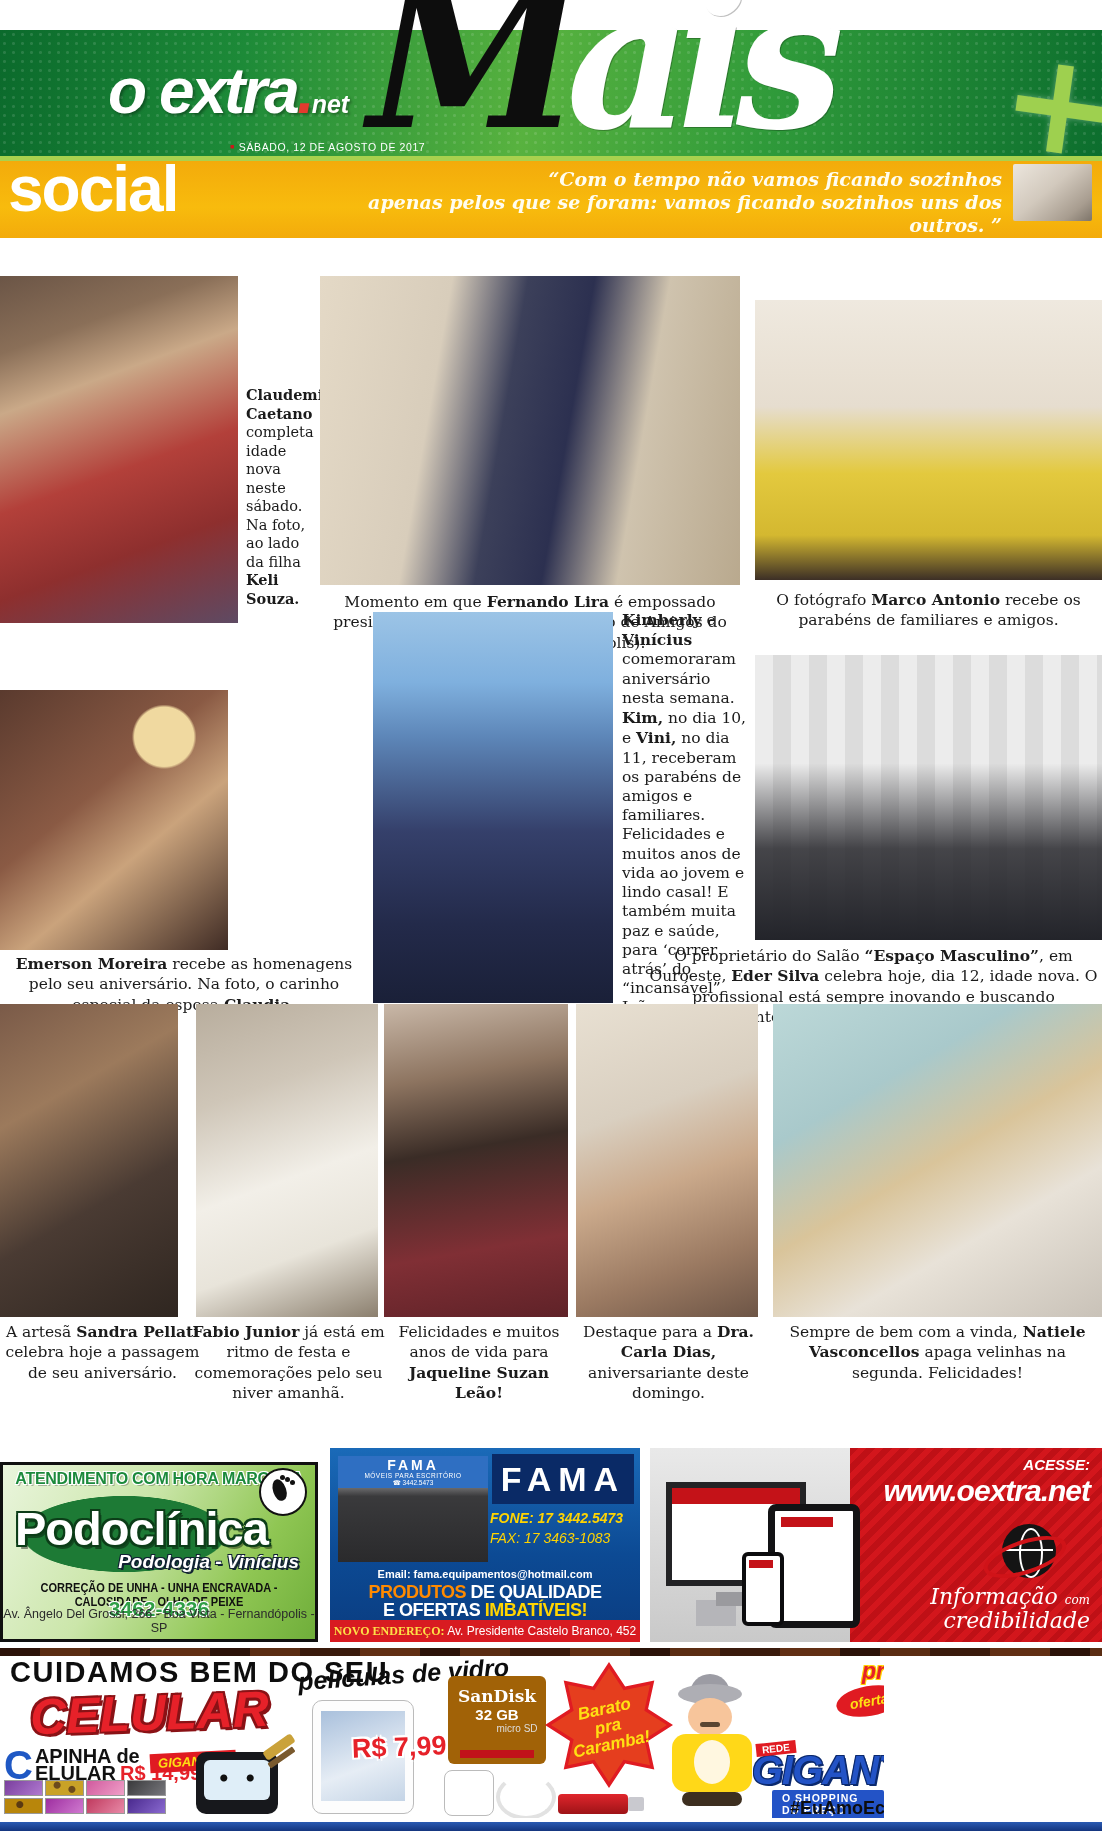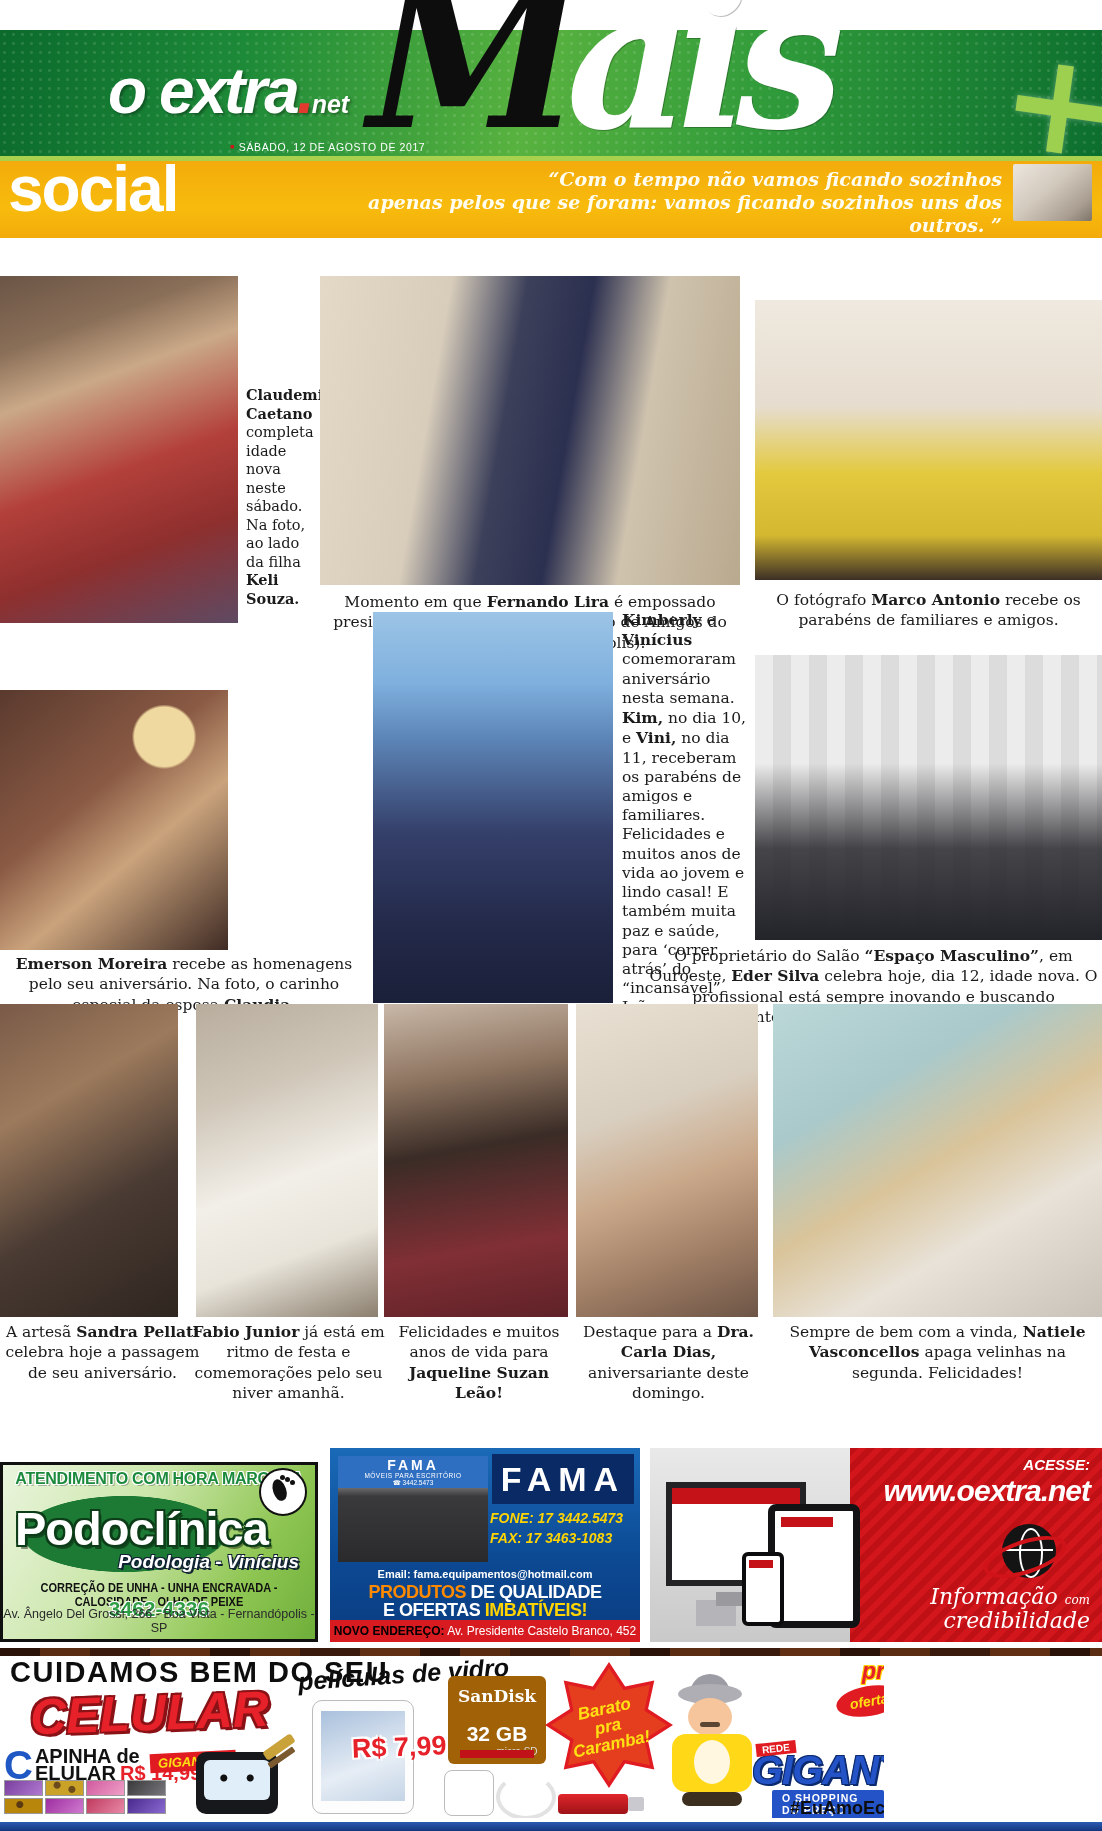--- a/index.html
+++ b/index.html
@@ -66,27 +66,27 @@
     background:linear-gradient(180deg,#1a6ab8 0%,#0c4a94 55%,#0a3c80 100%);}
   .fama-store{position:absolute;left:8px;top:8px;width:150px;height:106px;
     background:linear-gradient(180deg,#2f6fc2 0%,#2f6fc2 30%,#6b6b6d 30%,#3a3a3c 38%,#2a2a2c 100%);}
   .fama-store-sign{position:absolute;left:0;top:0;width:100%;height:32px;color:#fff;text-align:center;}
   .fama-store-name{font-size:14px;font-weight:900;letter-spacing:3px;line-height:14px;margin-top:2px;}
   .fama-store-sub{font-size:6.5px;letter-spacing:.5px;}
   .fama-store-phone{font-size:6.5px;}
   .fama-logo-big{position:absolute;left:162px;top:6px;width:142px;height:50px;background:#0a2a66;color:#fff;
     font-size:34px;font-weight:900;letter-spacing:7px;text-align:center;line-height:50px;}
   .fama-fone{position:absolute;left:160px;top:62px;width:148px;font-size:14px;font-weight:900;color:#ffd400;font-style:italic;}
-  .fama-fax{position:absolute;left:160px;top:82px;width:148px;font-size:14px;font-weight:700;color:#ffd400;font-style:italic;}
+  .fama-fax{position:absolute;left:160px;top:82px;width:148px;font-size:14px;font-weight:400;color:#ffd400;font-style:italic;}
   .fama-email{position:absolute;left:0;top:120px;width:100%;text-align:center;font-size:11px;font-weight:bold;color:#fff;}
   .fama-promo{position:absolute;left:0;width:100%;text-align:center;font-size:18px;font-weight:900;letter-spacing:-.5px;}
   .fp-orange{color:#ff8a00;}.fp-white{color:#fff;}.fp-yellow{color:#ffd400;}
   .fama-addr{position:absolute;left:0;bottom:0;width:100%;height:22px;background:#d81b21;text-align:center;
     font-size:12px;line-height:22px;color:#fff;}
-  .fama-addr .lbl{color:#000000;font-weight:900;}
+  .fama-addr .lbl{color:#fde047;font-weight:900;font-family:Liberation Serif, serif;}
 
   .ad3{position:absolute;left:650px;top:1448px;width:452px;height:194px;background:linear-gradient(180deg,#e9e9e9,#c9c9c9);overflow:hidden;}
   .ad3-red{position:absolute;left:200px;top:0;width:252px;height:194px;
     background:repeating-linear-gradient(135deg,#bf1016 0 6px,#d3161c 6px 12px);}
   .ad3-monitor{position:absolute;left:16px;top:34px;width:128px;height:92px;background:#fff;border:6px solid #232325;}
   .ad3-monitor::before{content:"";position:absolute;left:0;top:0;width:100%;height:16px;background:#c41218;}
   .ad3-monitor::after{content:"";position:absolute;left:44px;bottom:-26px;width:28px;height:14px;background:#9a9a9e;
     box-shadow:-14px 14px 0 6px #b5b5b9;}
   .ad3-tablet{position:absolute;left:118px;top:56px;width:78px;height:110px;background:#fff;border:7px solid #131315;border-radius:8px;}
   .ad3-tablet::before{content:"";position:absolute;left:6px;top:6px;width:52px;height:10px;background:#c41218;}
@@ -129,21 +129,21 @@
     transform:rotate(-4deg);}
   .g-glass{position:absolute;left:312px;top:44px;width:100px;height:112px;background:#fdfdfd;border:1px solid #bbb;
     border-radius:10px;}
   .g-glass::before{content:"";position:absolute;left:8px;top:10px;right:8px;bottom:12px;
     background:linear-gradient(160deg,#a9c0dc,#e6edf5 60%,#c4d4e6);}
   .g-p7{position:absolute;left:352px;top:76px;z-index:3;font-size:27px;font-weight:900;color:#e62129;transform:rotate(-2deg);
     text-shadow:-2px -2px 0 #fff,2px -2px 0 #fff,-2px 2px 0 #fff,2px 2px 0 #fff;}
   .g-sd{position:absolute;left:448px;top:20px;width:98px;height:88px;background:#a16207;border-radius:6px;
     color:#fff;text-align:center;}
   .g-sd-name{font-family:"DejaVu Serif",serif;font-weight:bold;font-size:17px;margin-top:10px;}
-  .g-sd-cap{font-size:21px;font-weight:900;margin-top:16px;}
+  .g-sd-cap{font-size:15px;font-weight:900;margin-top:0;}
   .g-sd-type{font-size:10px;color:#ddd;margin-left:40px;}
   .g-sd::after{content:"";position:absolute;left:12px;bottom:6px;width:74px;height:8px;background:#c1121a;}
   .g-charger{position:absolute;left:444px;top:114px;width:48px;height:44px;background:#fff;border:1px solid #bbb;border-radius:8px;}
   .g-cable{position:absolute;left:496px;top:118px;width:52px;height:38px;border:4px solid #e2e2e2;border-radius:50%;
     border-top-color:transparent;}
   .g-star{position:absolute;left:545px;top:6px;width:128px;height:126px;background:#e01b22;
     clip-path:polygon(100% 50%,80.5% 62.6%,85.4% 85.4%,62.6% 80.5%,50% 100%,37.4% 80.5%,14.6% 85.4%,19.5% 62.6%,0% 50%,19.5% 37.4%,14.6% 14.6%,37.4% 19.5%,50% 0%,62.6% 19.5%,85.4% 14.6%,80.5% 37.4%);}
   .g-star-txt{position:absolute;left:24px;top:34px;width:80px;text-align:center;font-size:17px;line-height:18px;
     font-weight:900;font-style:italic;color:#ffe013;transform:rotate(-12deg);}
   .g-usb{position:absolute;left:558px;top:138px;width:70px;height:20px;background:linear-gradient(180deg,#e0262c,#9e1317);

